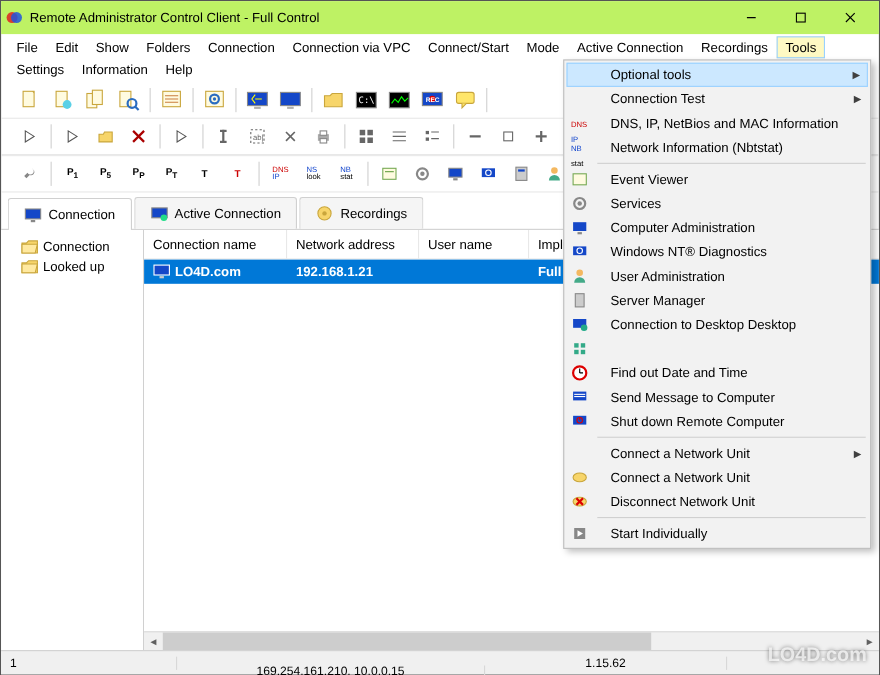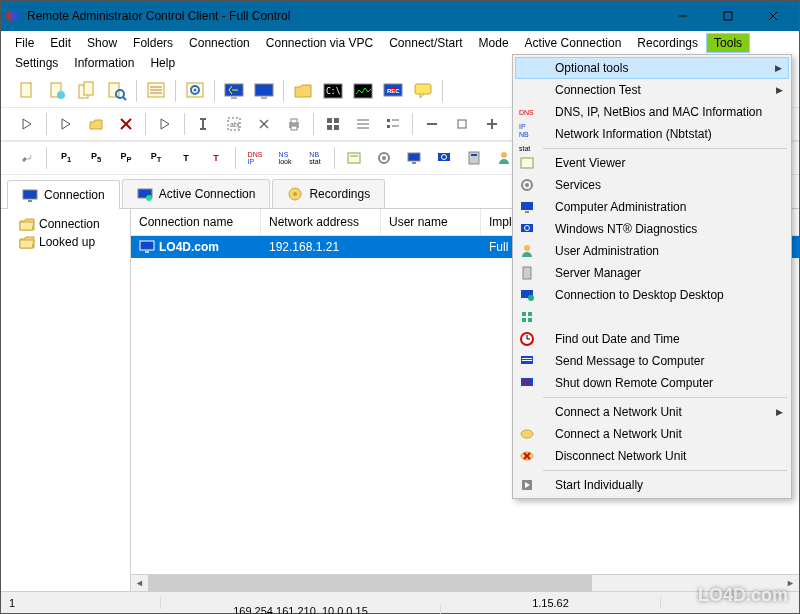--- a/index.html
+++ b/index.html
@@ -1,25 +1,25 @@
 <!DOCTYPE html>
 <html><head>
 <meta charset="utf-8">
 <style>
 * { box-sizing: border-box; margin: 0; padding: 0; }
 body { font-family: "Segoe UI", Tahoma, sans-serif; font-size: 12px; background: #fff; overflow: hidden; width: 800px; height: 614px; position: relative; }
 .window { width: 800px; height: 614px; border: 1px solid #555; background: #fff; display: flex; flex-direction: column; }
-.titlebar { height: 30px; display: flex; align-items: center; padding: 0 4px; background: #0369a1; }
+.titlebar { height: 30px; display: flex; align-items: center; padding: 0 4px; background: #bef264; }
 .titlebar .app-icon { width: 16px; height: 16px; margin-right: 6px; }
 .titlebar .title { flex: 1; font-size: 12px; }
 .titlebar .controls { display: flex; }
 .titlebar .controls .btn { width: 45px; height: 28px; display: flex; align-items: center; justify-content: center; font-size: 14px; }
 .menubar { display: flex; flex-wrap: wrap; padding: 2px 6px; gap: 0; }
 .menubar .mitem { padding: 3px 8px; cursor: default; }
-.menubar .mitem.active { background: #84cc16; border: 1px solid #99d1ff; padding: 2px 7px; }
+.menubar .mitem.active { background: #fef9c3; border: 1px solid #99d1ff; padding: 2px 7px; }
 .toolbar { display: flex; align-items: center; padding: 2px 4px; gap: 2px; border-bottom: 0; }
 .toolbar .tbtn { width: 28px; height: 28px; display: flex; align-items: center; justify-content: center; border: 1px solid transparent; }
 .toolbar .sep { width: 1px; height: 22px; background: #d0d0d0; margin: 0 3px; }
 .toolbar .sep2 { width: 6px; }
 .tb-icon { width: 22px; height: 22px; display: block; }
 .tb-icon-sm { width: 16px; height: 16px; display: block; }
 .toolbar2 { border-top: 1px solid #e8e8e8; border-bottom: 1px solid #e8e8e8; }
 .tabs { display: flex; padding: 4px 6px 0 6px; gap: 2px; border-bottom: 1px solid #d0d0d0; }
 .tab { display: flex; align-items: center; padding: 6px 14px; border: 1px solid #d0d0d0; border-bottom: none; background: #f5f5f5; gap: 6px; cursor: default; border-radius: 3px 3px 0 0; }
 .tab.active { background: #fff; position: relative; top: 1px; }
@@ -28,21 +28,21 @@
 .tree { width: 130px; border-right: 1px solid #d0d0d0; padding: 6px 4px; background: #fff; }
 .tree-item { display: flex; align-items: center; gap: 4px; padding: 2px 2px 2px 14px; }
 .folder-ico { width: 16px; height: 14px; }
 .main { flex: 1; display: flex; flex-direction: column; }
 .list-header { display: flex; background: #fff; border-bottom: 1px solid #e4e4e4; }
 .list-header .col { padding: 6px 8px; border-right: 1px solid #e8e8e8; font-size: 12px; }
 .col1 { width: 130px; } .col2 { width: 120px; } .col3 { width: 100px; } .col4 { width: 140px; }
 .list-body { flex: 1; background: #fff; }
 .row { display: flex; align-items: center; height: 22px; }
 .row.selected { background: #0078d7; color: #fff; }
-.row .cell { padding: 0 8px; overflow: hidden; white-space: nowrap; }
+.row .cell { padding: 0 8px; overflow: hidden; white-space: nowrap; font-weight: bold; }
 .row .cell.c1 { width: 130px; display: flex; align-items: center; gap: 4px; font-weight: bold; }
 .row .cell.c2 { width: 120px; } .row .cell.c3 { width: 100px; } .row .cell.c4 { width: 140px; }
 .hscroll { height: 17px; background: #f0f0f0; border-top: 1px solid #d0d0d0; display: flex; align-items: center; }
 .hscroll .arrow { width: 17px; height: 17px; display: flex; align-items: center; justify-content: center; background: #f0f0f0; font-size: 9px; color: #606060; }
 .hscroll .track { flex: 1; height: 17px; background: #f0f0f0; position: relative; }
 .hscroll .thumb { position: absolute; left: 0; width: 70%; height: 100%; background: #cdcdcd; }
 .statusbar { height: 22px; border-top: 1px solid #d0d0d0; display: flex; align-items: center; font-size: 11px; background: #f0f0f0; }
 .statusbar .cell { padding: 0 8px; border-right: 1px solid #d8d8d8; }
 .statusbar .cell.s1 { width: 160px; } .statusbar .cell.s2 { width: 280px; text-align: center; margin-top: 16px; } .statusbar .cell.s3 { width: 220px; text-align: center; }
 .dropdown { position: absolute; top: 54px; left: 512px; width: 280px; background: #f2f2f2; border: 1px solid #bcbcbc; box-shadow: 3px 3px 6px rgba(0,0,0,0.25); z-index: 10; padding: 2px; }

